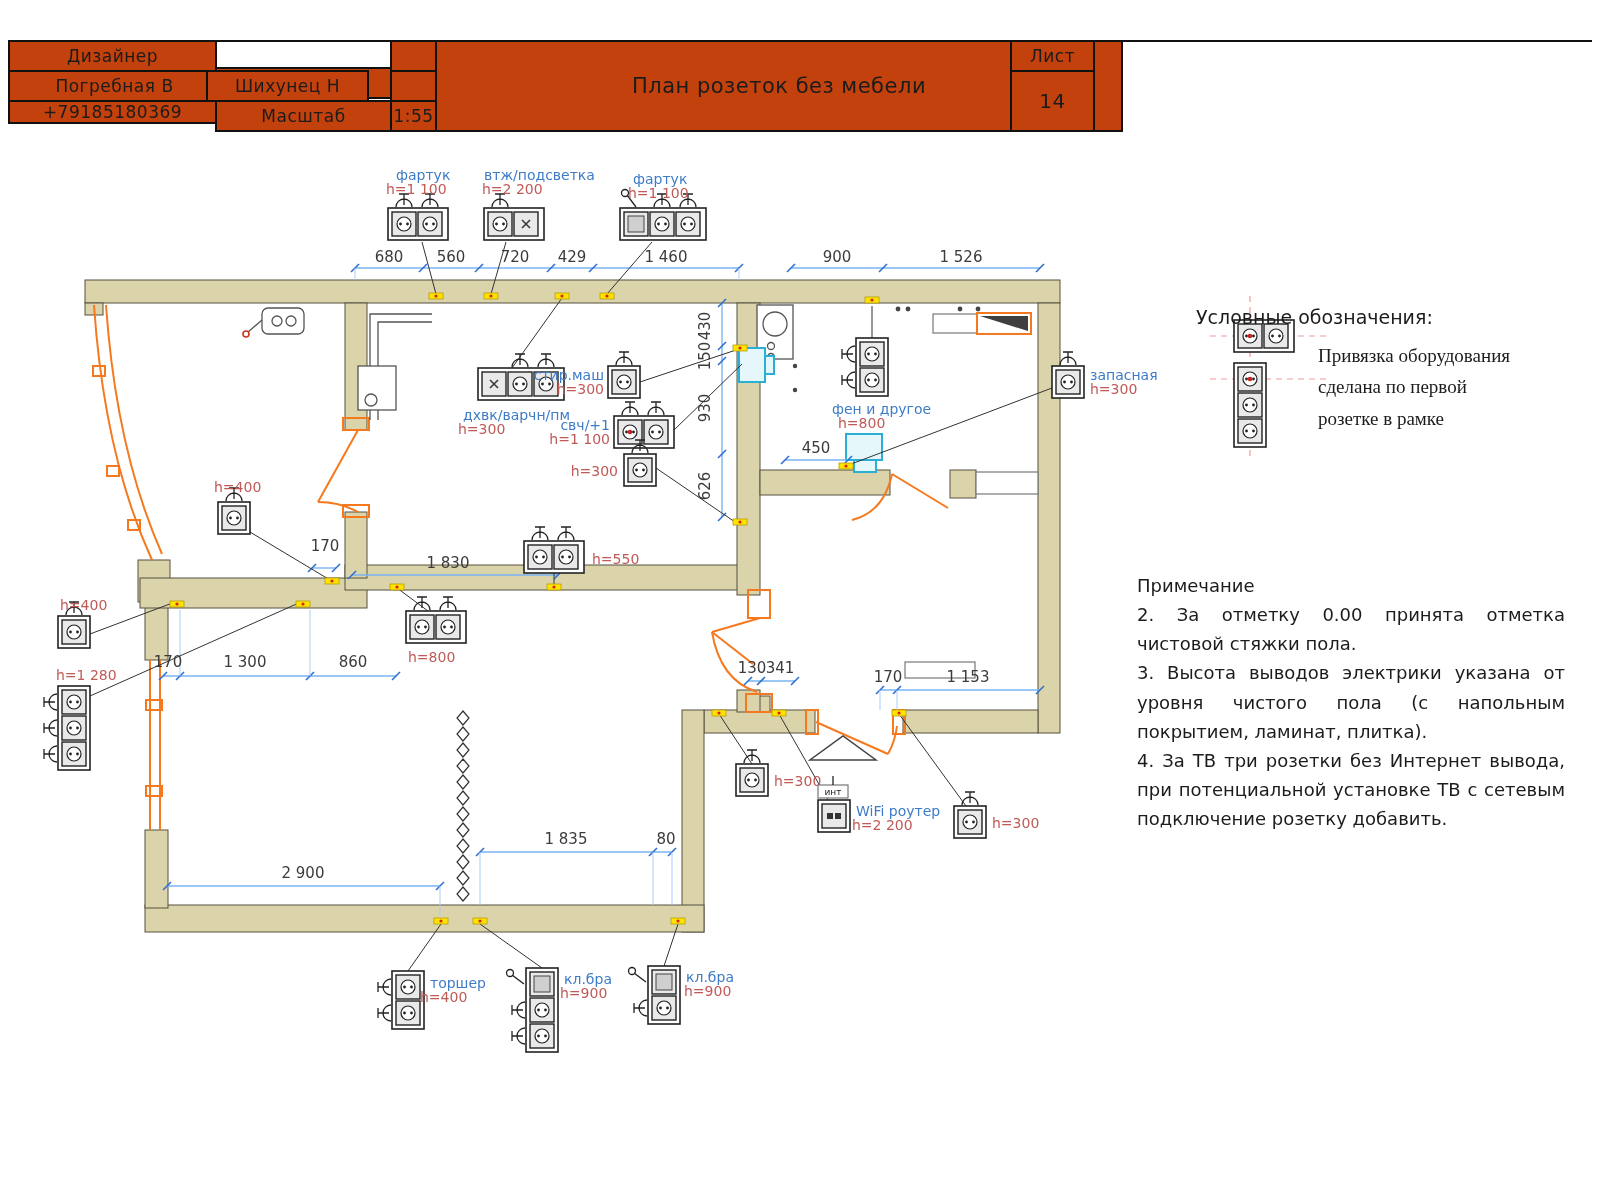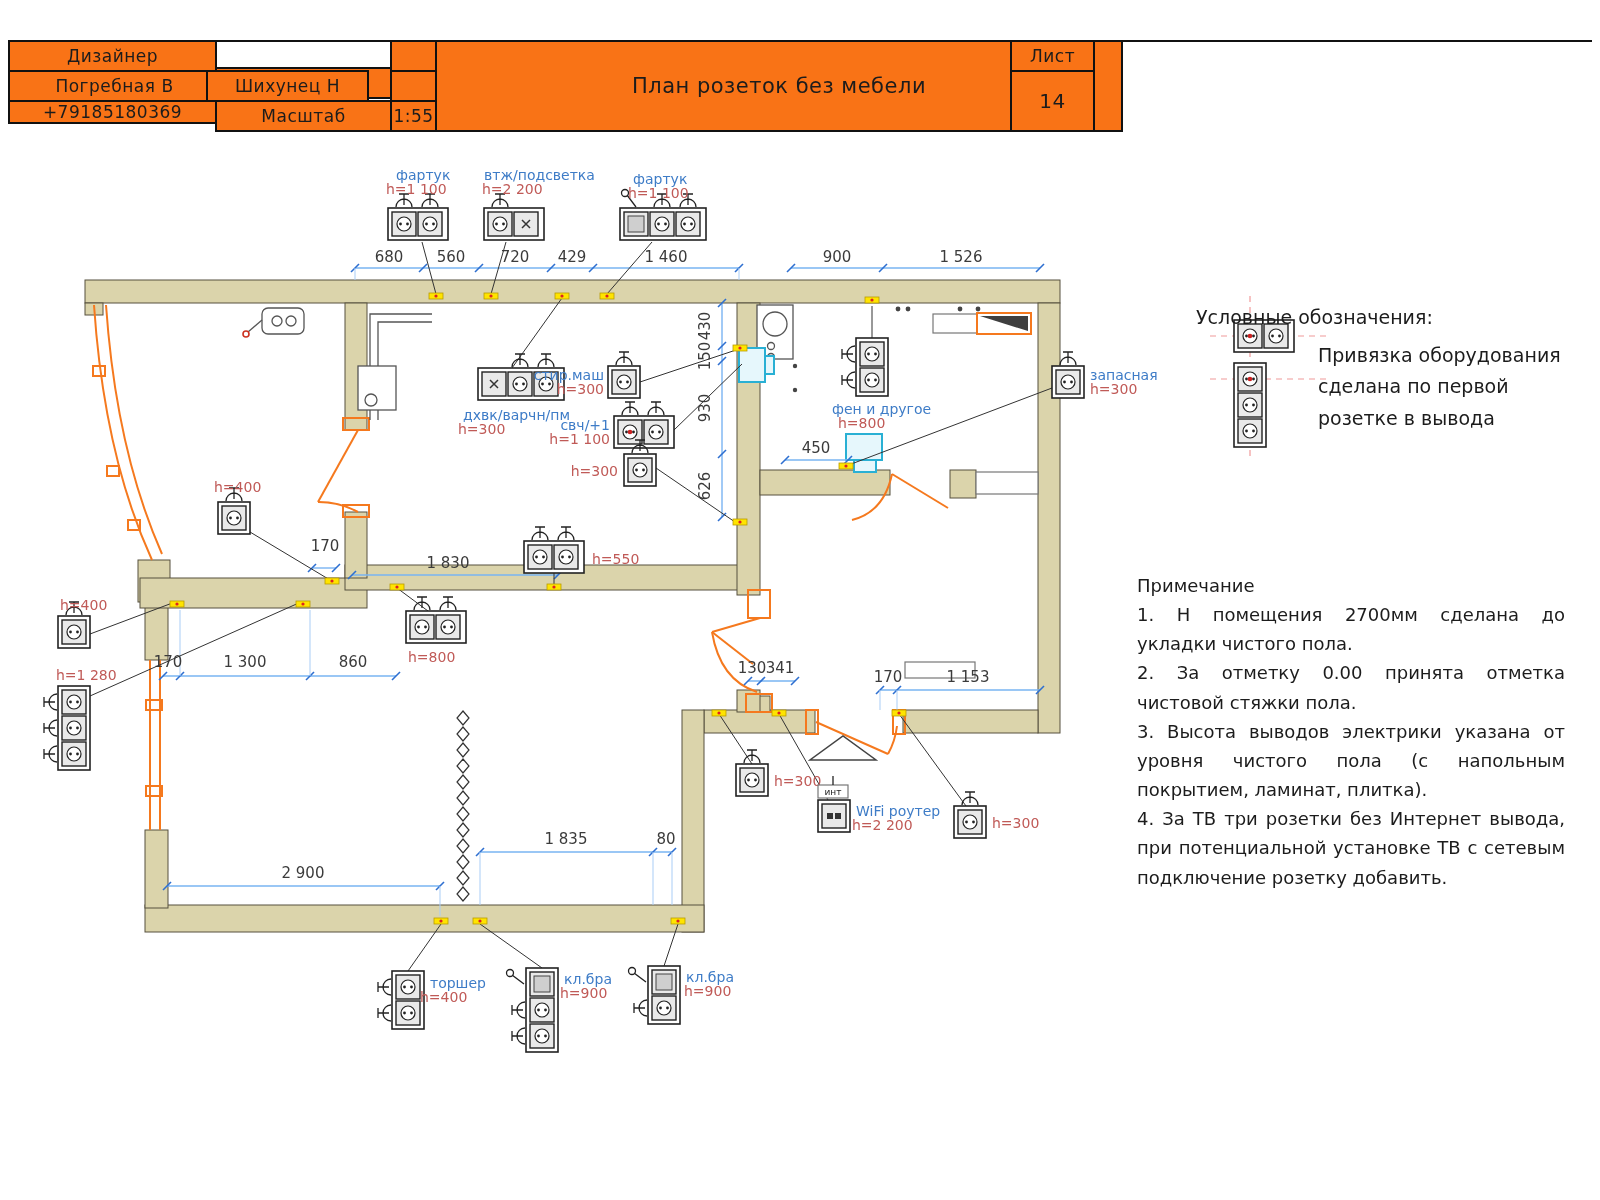--- a/index.html
+++ b/index.html
@@ -1,21 +1,21 @@
 <!DOCTYPE html>
 <html><head>
 <meta charset="utf-8">
 <style>
   html,body{margin:0;padding:0;background:#fff;}
   body{width:1600px;height:1200px;position:relative;overflow:hidden;
        font-family:"DejaVu Sans",sans-serif;color:#1c1c1c;}
   .abs{position:absolute;}
   
   .tb-cell{position:absolute;border:2px solid #111;display:flex;align-items:center;
-           justify-content:center;font-size:17px;letter-spacing:.5px;box-sizing:border-box;background:#f97316;text-align:right;}
+           justify-content:center;font-size:17px;letter-spacing:.5px;box-sizing:border-box;background:#c2410c;text-align:right;}
   .topline{position:absolute;left:8px;top:40px;width:1584px;height:0;border-top:2px solid #111;}
   
   text{font-family:"DejaVu Sans",sans-serif;}
   .dimt{font-size:15px;fill:#3b3b3b;text-anchor:middle;}
   .lblB{font-size:14px;fill:#3e7cc7;}
   .lblR{font-size:14px;fill:#c05a57;}
   .tag{font-size:9px;fill:#222;text-anchor:middle;}
   .wall{fill:#dbd4ab;stroke:#56513e;stroke-width:1;}
   .white{fill:#fff;stroke:#777;stroke-width:1.2;}
   .dk{fill:#3f3f3f;}
@@ -28,21 +28,21 @@
   .fix{stroke:#555;stroke-width:1.3;fill:#fff;}
   .cy{stroke:#29b0d4;stroke-width:2;fill:#e6f7fc;}
   .pg{stroke:#222;stroke-width:1.3;fill:none;}
   .mf{fill:#e9e9e9;stroke:#222;stroke-width:1.4;}
   .mc{fill:#fff;stroke:#222;stroke-width:1.2;}
   .md{fill:#222;}
   .frame{fill:#fff;stroke:#222;stroke-width:1.6;}
   .cross{stroke:#f09a9a;stroke-width:1.2;stroke-dasharray:6 5;}
   
   .legend-title{font-size:19px;margin-top:44px;}
-  .legend-desc{font-size:19px;line-height:1.65;}
+  .legend-desc{font-size:19px;line-height:1.65;font-family:Liberation Serif, serif;}
   .notes{font-size:18px;line-height:1.62;text-align:justify;}
   .notes .nt{text-align:left;}
 </style>
 </head>
 <body>
 
 <div class="topline"></div>
 
 <div>
   <div class="tb-cell" style="left:8px;top:40px;width:209px;height:32px;">Дизайнер</div>
@@ -561,22 +561,21 @@
     <use href="#mod-sock-a" x="1238" y="367"></use>
       <use href="#mod-sock" x="1238" y="393"></use>
       <use href="#mod-sock" x="1238" y="419"></use>
   </g>
 </svg>
 
 <div class="abs legend-title" style="left:1196px;top:262px;">Условные обозначения:</div>
 <div class="abs legend-desc" style="left:1318px;top:340px;width:260px;">
   <div>Привязка оборудования</div>
   <div>сделана по первой</div>
-  <div>розетке в вывода</div>
+  <div>розетке в рамке</div>
 </div>
 
 <div class="abs notes" style="left:1137px;top:543px;width:428px;margin-top:28px;">
   <div class="nt">Примечание</div>
-  <div>1. Н помещения 2700мм сделана до укладки чистого пола.</div>
   <div>2. За отметку 0.00 принята отметка чистовой стяжки пола.</div>
   <div>3. Высота выводов электрики указана от уровня чистого пола (с напольным покрытием, ламинат, плитка).</div>
   <div>4. За ТВ три розетки без Интернет вывода, при потенциальной установке ТВ с сетевым подключение розетку добавить.</div>
 </div>
 
 </body></html>

